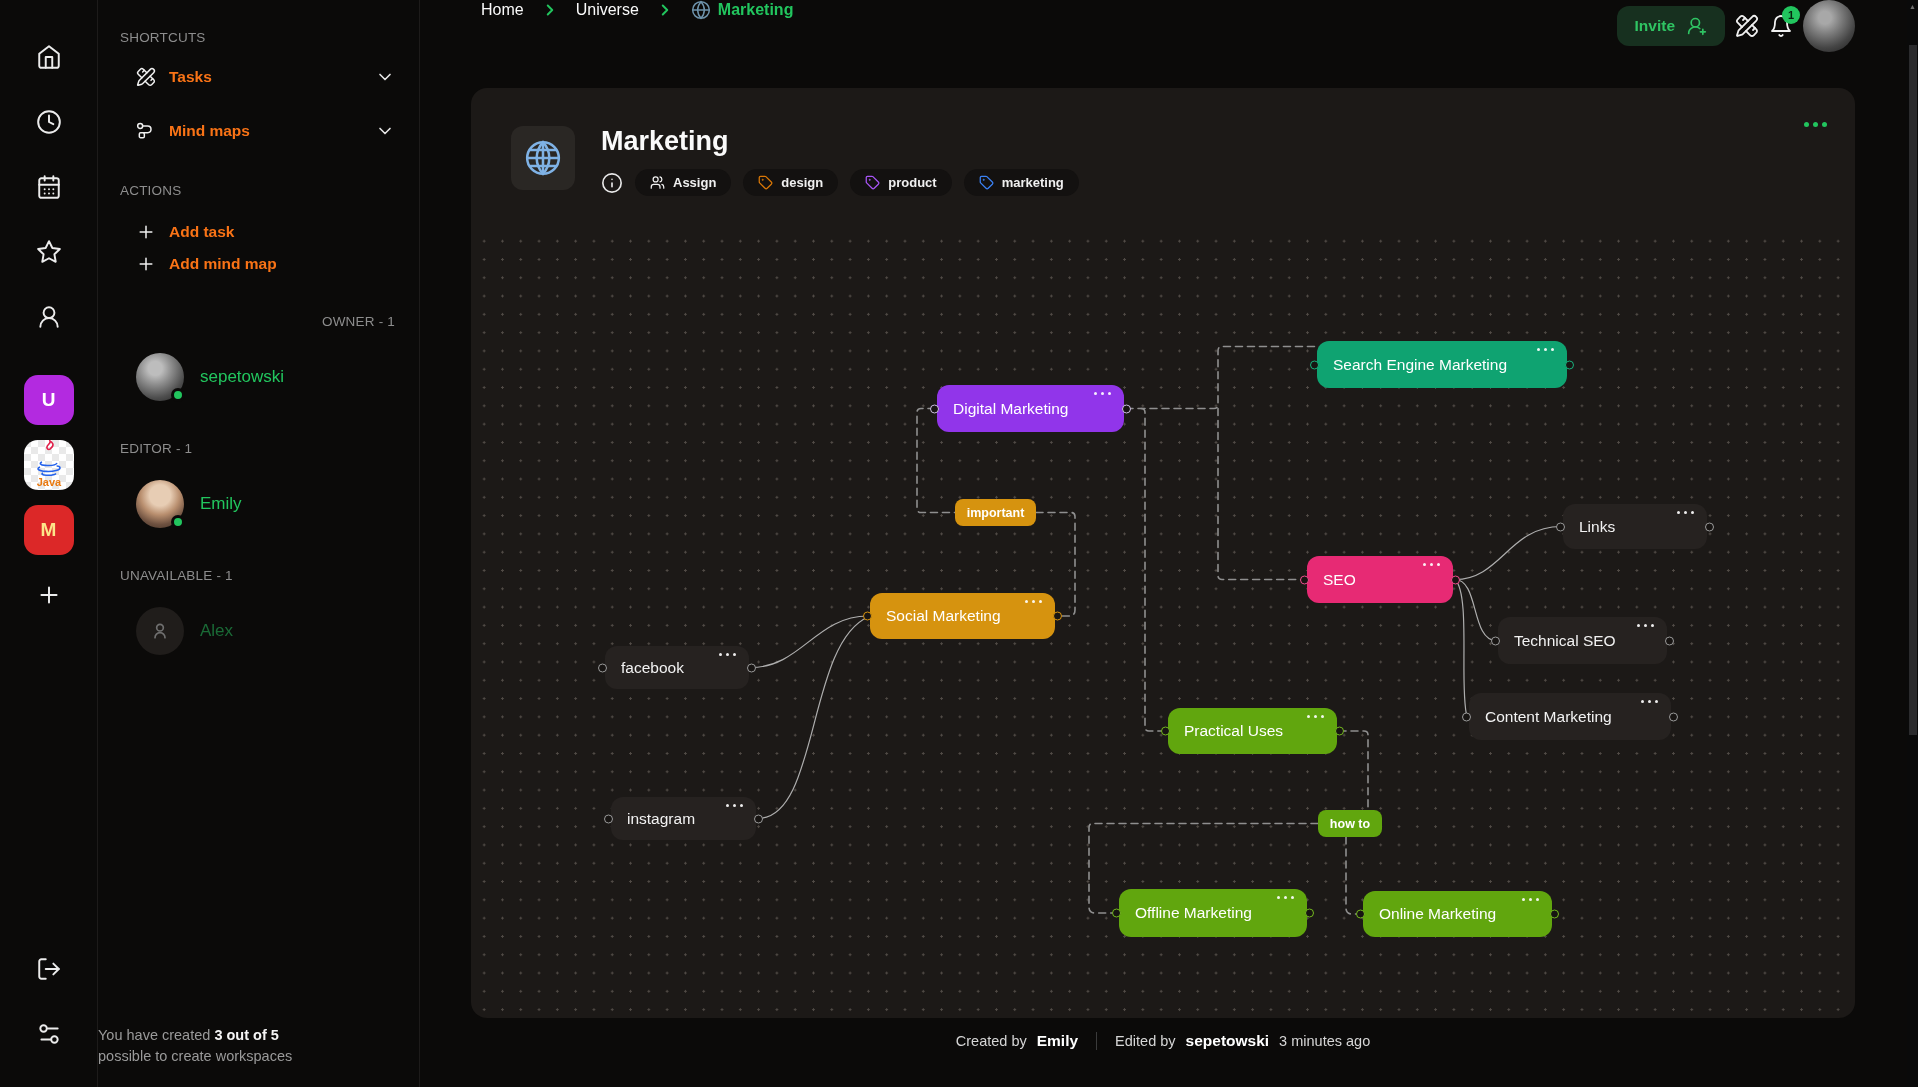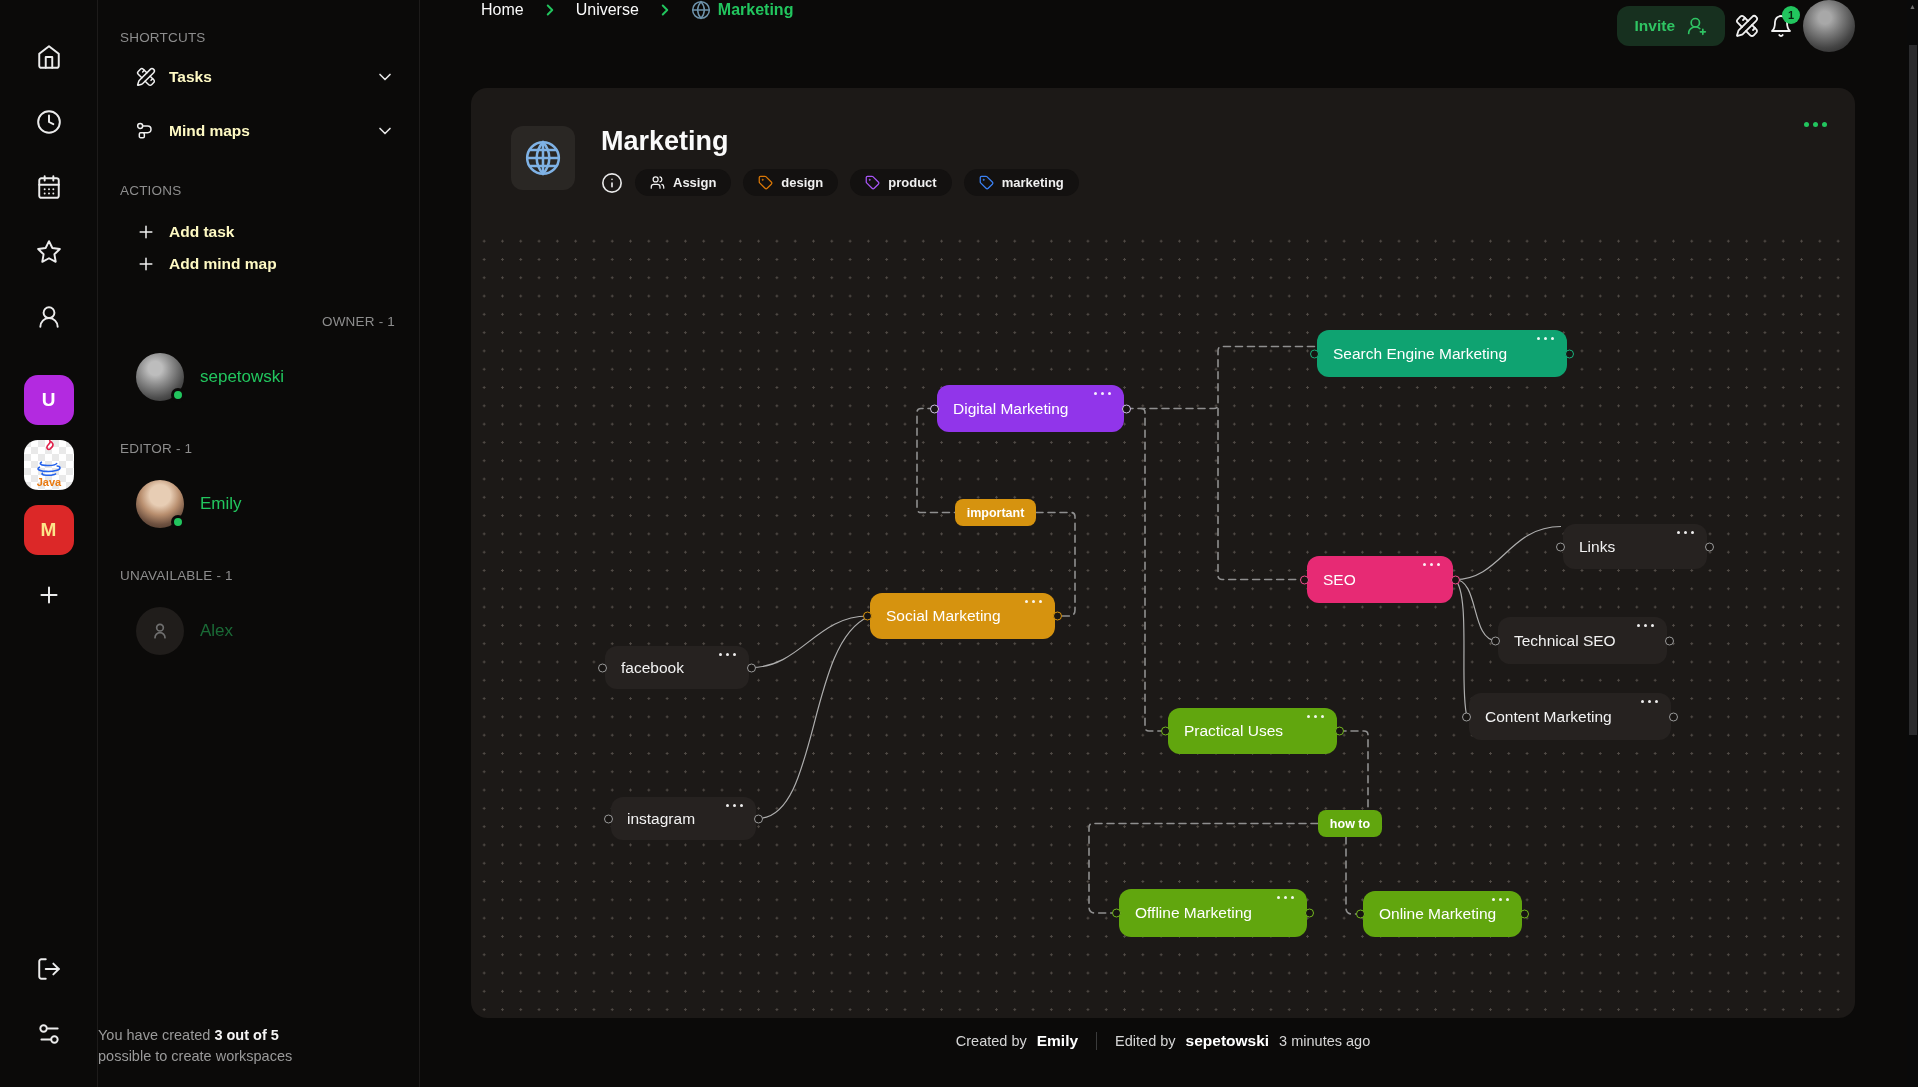--- a/index.html
+++ b/index.html
@@ -24,21 +24,21 @@
   .rail-bottom .rail-icon { margin-bottom:0; }
   .rail-bottom .rail-icon + .rail-icon { margin-top:39px; }
 
   
   .sidebar { width:322px; flex:0 0 322px; border-right:1px solid #1d1b1a; position:relative;
     padding:30px 24px 0 22px; }
   .sec-label { font-size:13.5px; color:#8d8d8d; font-weight:500; letter-spacing:.2px; }
   .side-row { display:flex; align-items:center; gap:13px; padding-left:16px; cursor:pointer; }
   .side-row .row-ic { width:20px; height:20px; color:#f0f0f0; flex:0 0 20px; }
   .side-row .row-ic svg { width:100%; height:100%; }
-  .side-row .row-label { font-size:15.5px; font-weight:700; color:#fef9c3; }
+  .side-row .row-label { font-size:15.5px; font-weight:700; color:#f97316; }
   .side-row .chev { margin-left:auto; width:20px; height:20px; color:#e5e5e5; }
   .member-row { display:flex; align-items:center; gap:16px; padding-left:16px; cursor:pointer; }
   .avatar { width:48px; height:48px; border-radius:50%; position:relative; flex:0 0 48px; }
   .avatar .dot { position:absolute; right:-1px; bottom:-1px; width:14px; height:14px; border-radius:50%;
     background:#22c55e; border:3px solid #0b0a09; }
   .av-sepetowski { background:radial-gradient(circle at 40% 32%, #bdbdbd 0 16%, #8c8c8c 38%, #4d4d4d 68%, #1f1f1f 100%); }
   .av-emily { background:radial-gradient(circle at 50% 32%, #e7cdb4 0 26%, #b98f6f 48%, #6e5140 72%, #3a2c22 100%); }
   .av-placeholder { background:#201d1b; display:flex; align-items:center; justify-content:center; color:#707070; }
   .av-placeholder svg { width:20px; height:20px; }
   .member-name { font-size:17px; color:#22c55e; font-weight:500; }
@@ -433,41 +433,41 @@
             <div class="mm-node purple" style="left: 466px; top: 297px; width: 187px; height: 47px;">
               <span>Digital Marketing</span>
               <span class="mm-dots dots3">
                 <i></i>
                 <i></i>
                 <i></i>
               </span>
               <span class="mm-handle left" style="border-color: rgb(205, 191, 226);"></span>
               <span class="mm-handle right" style="border-color: rgb(205, 191, 226);"></span>
             </div>
-            <div class="mm-node emerald" style="left: 846px; top: 242px; width: 250px; height: 47px;">
+            <div class="mm-node emerald" style="left: 846px; top: 253px; width: 250px; height: 47px;">
               <span>Search Engine Marketing</span>
               <span class="mm-dots dots3">
                 <i></i>
                 <i></i>
                 <i></i>
               </span>
               <span class="mm-handle left" style="border-color: rgb(25, 176, 124);"></span>
               <span class="mm-handle right" style="border-color: rgb(25, 176, 124);"></span>
             </div>
             <div class="mm-node pink" style="left: 836px; top: 468px; width: 146px; height: 47px;">
               <span>SEO</span>
               <span class="mm-dots dots3">
                 <i></i>
                 <i></i>
                 <i></i>
               </span>
               <span class="mm-handle left" style="border-color: rgb(238, 79, 142);"></span>
               <span class="mm-handle right" style="border-color: rgb(238, 79, 142);"></span>
             </div>
-            <div class="mm-node dark" style="left: 1092px; top: 436px; width: 144px; height: 45px;">
+            <div class="mm-node dark" style="left: 1092px; top: 416px; width: 144px; height: 45px;">
               <span>Links</span>
               <span class="mm-dots dots3">
                 <i></i>
                 <i></i>
                 <i></i>
               </span>
               <span class="mm-handle left" style="border-color: rgb(154, 154, 154);"></span>
               <span class="mm-handle right" style="border-color: rgb(154, 154, 154);"></span>
             </div>
             <div class="mm-node dark" style="left: 1027px; top: 529px; width: 169px; height: 47px;">
@@ -533,21 +533,21 @@
             <div class="mm-node lime" style="left: 648px; top: 801px; width: 188px; height: 48px;">
               <span>Offline Marketing</span>
               <span class="mm-dots dots3">
                 <i></i>
                 <i></i>
                 <i></i>
               </span>
               <span class="mm-handle left" style="border-color: rgb(116, 184, 31);"></span>
               <span class="mm-handle right" style="border-color: rgb(116, 184, 31);"></span>
             </div>
-            <div class="mm-node lime" style="left: 892px; top: 803px; width: 159px; height: 46px;">
+            <div class="mm-node lime" style="left: 892px; top: 803px; width: 189px; height: 46px;">
               <span>Online Marketing</span>
               <span class="mm-dots dots3">
                 <i></i>
                 <i></i>
                 <i></i>
               </span>
               <span class="mm-handle left" style="border-color: rgb(116, 184, 31);"></span>
               <span class="mm-handle right" style="border-color: rgb(116, 184, 31);"></span>
             </div>
             <div class="mm-elabel " style="left: 484px; top: 411px; width: 81px; height: 27px; background: rgb(214, 147, 15);">important</div>

